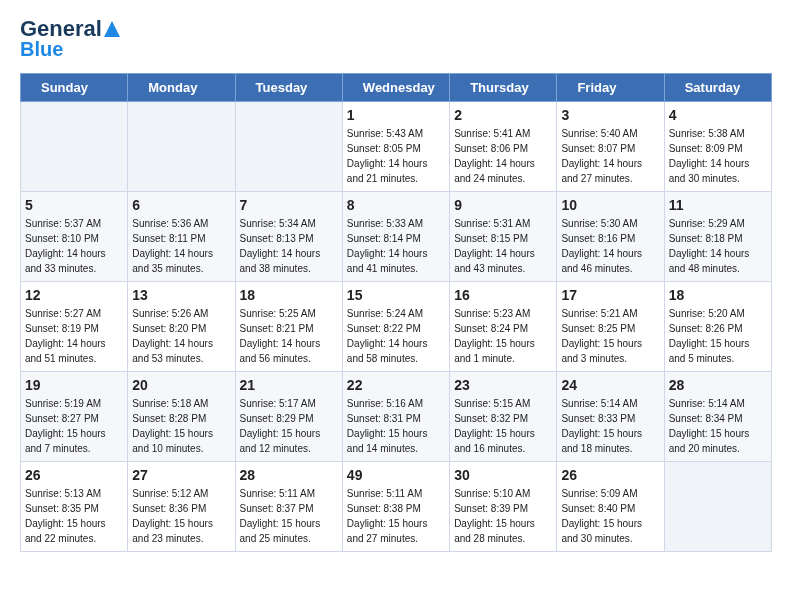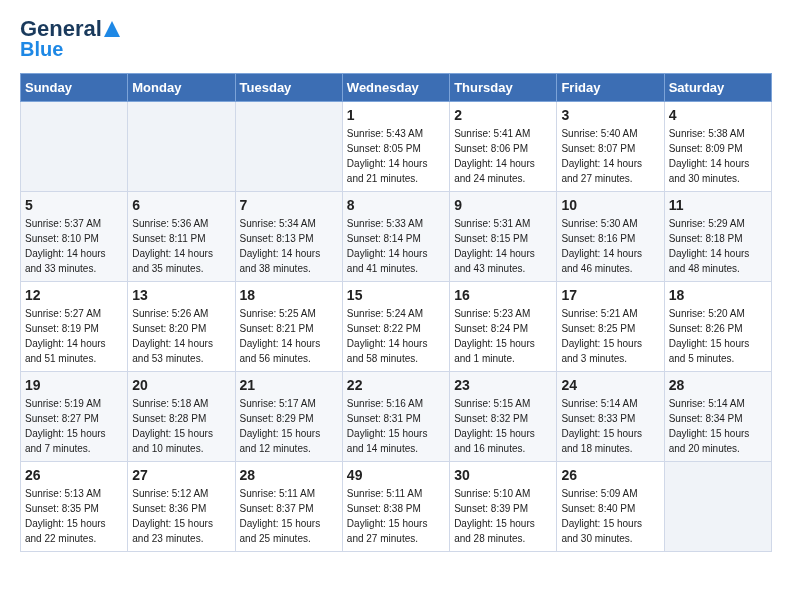--- a/index.html
+++ b/index.html
@@ -6,21 +6,21 @@
     body { font-family: Arial, sans-serif; background: #fff; width: 792px; min-height: 612px; }
     .container { padding: 16px 20px; }
     .header { display: flex; justify-content: space-between; align-items: flex-start; margin-bottom: 12px; }
     .logo { display: flex; flex-direction: column; }
     .logo-text { font-size: 22px; font-weight: bold; color: #1a3a5c; }
     .title-block { text-align: right; }
     .month-year { font-size: 36px; font-weight: bold; color: #1a3a5c; }
     .location { font-size: 15px; color: #333; }
     table { width: 100%; border-collapse: collapse; table-layout: fixed; }
     thead tr { background-color: #3c6eb4; }
-    thead th { color: #fff; font-size: 13px; font-weight: bold; padding: 6px 4px; text-align: left; border: 1px solid #7ca3d8; margin-top: 24px; }
+    thead th { color: #fff; font-size: 13px; font-weight: bold; padding: 6px 20px; text-align: left; border: 1px solid #7ca3d8; margin-top: 24px; }
     tbody tr { background: #fff; }
     tbody tr:nth-child(even) { background: #f5f7fa; }
     td { vertical-align: top; padding: 5px 4px; border: 1px solid #d0d8e8; font-size: 11px; color: #222; height: 90px; }
     .day-num { font-size: 14px; font-weight: bold; color: #222; display: block; margin-bottom: 3px; }
     .day-info { font-size: 10px; color: #222; line-height: 1.5; }
     .empty-cell { background: #f0f3f8; }
   </style>
 </head>
 <body>
 

